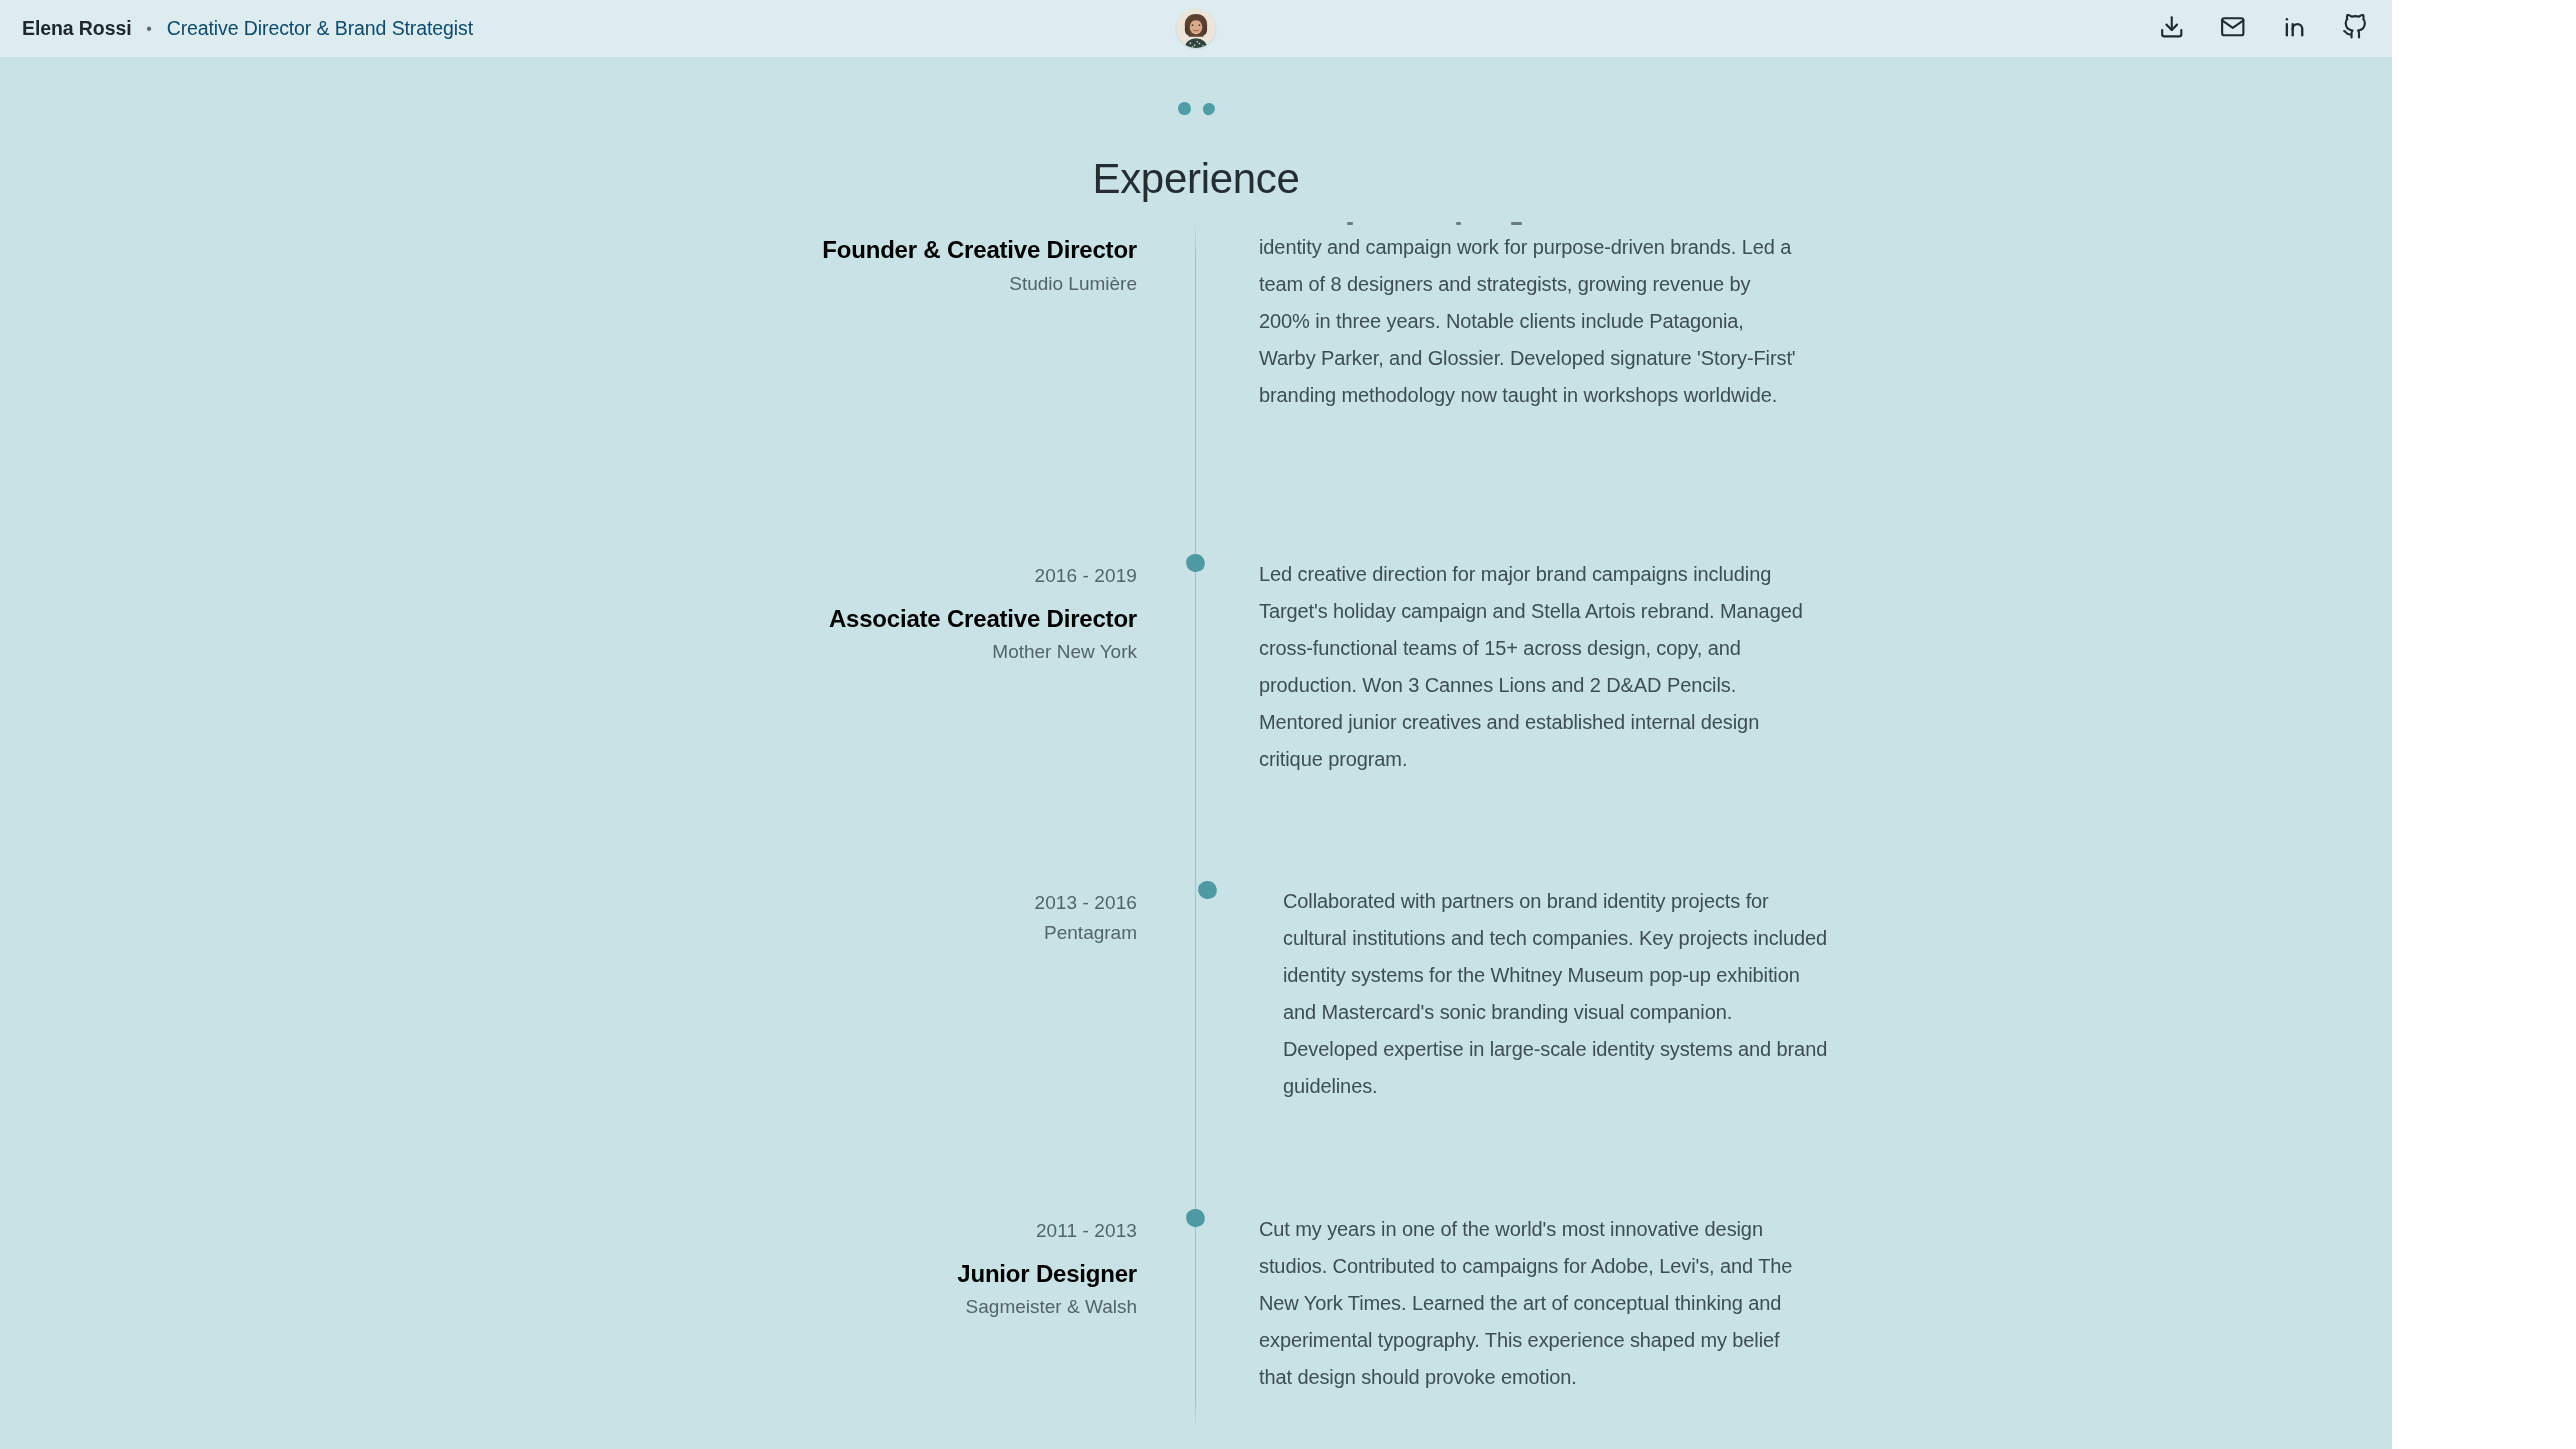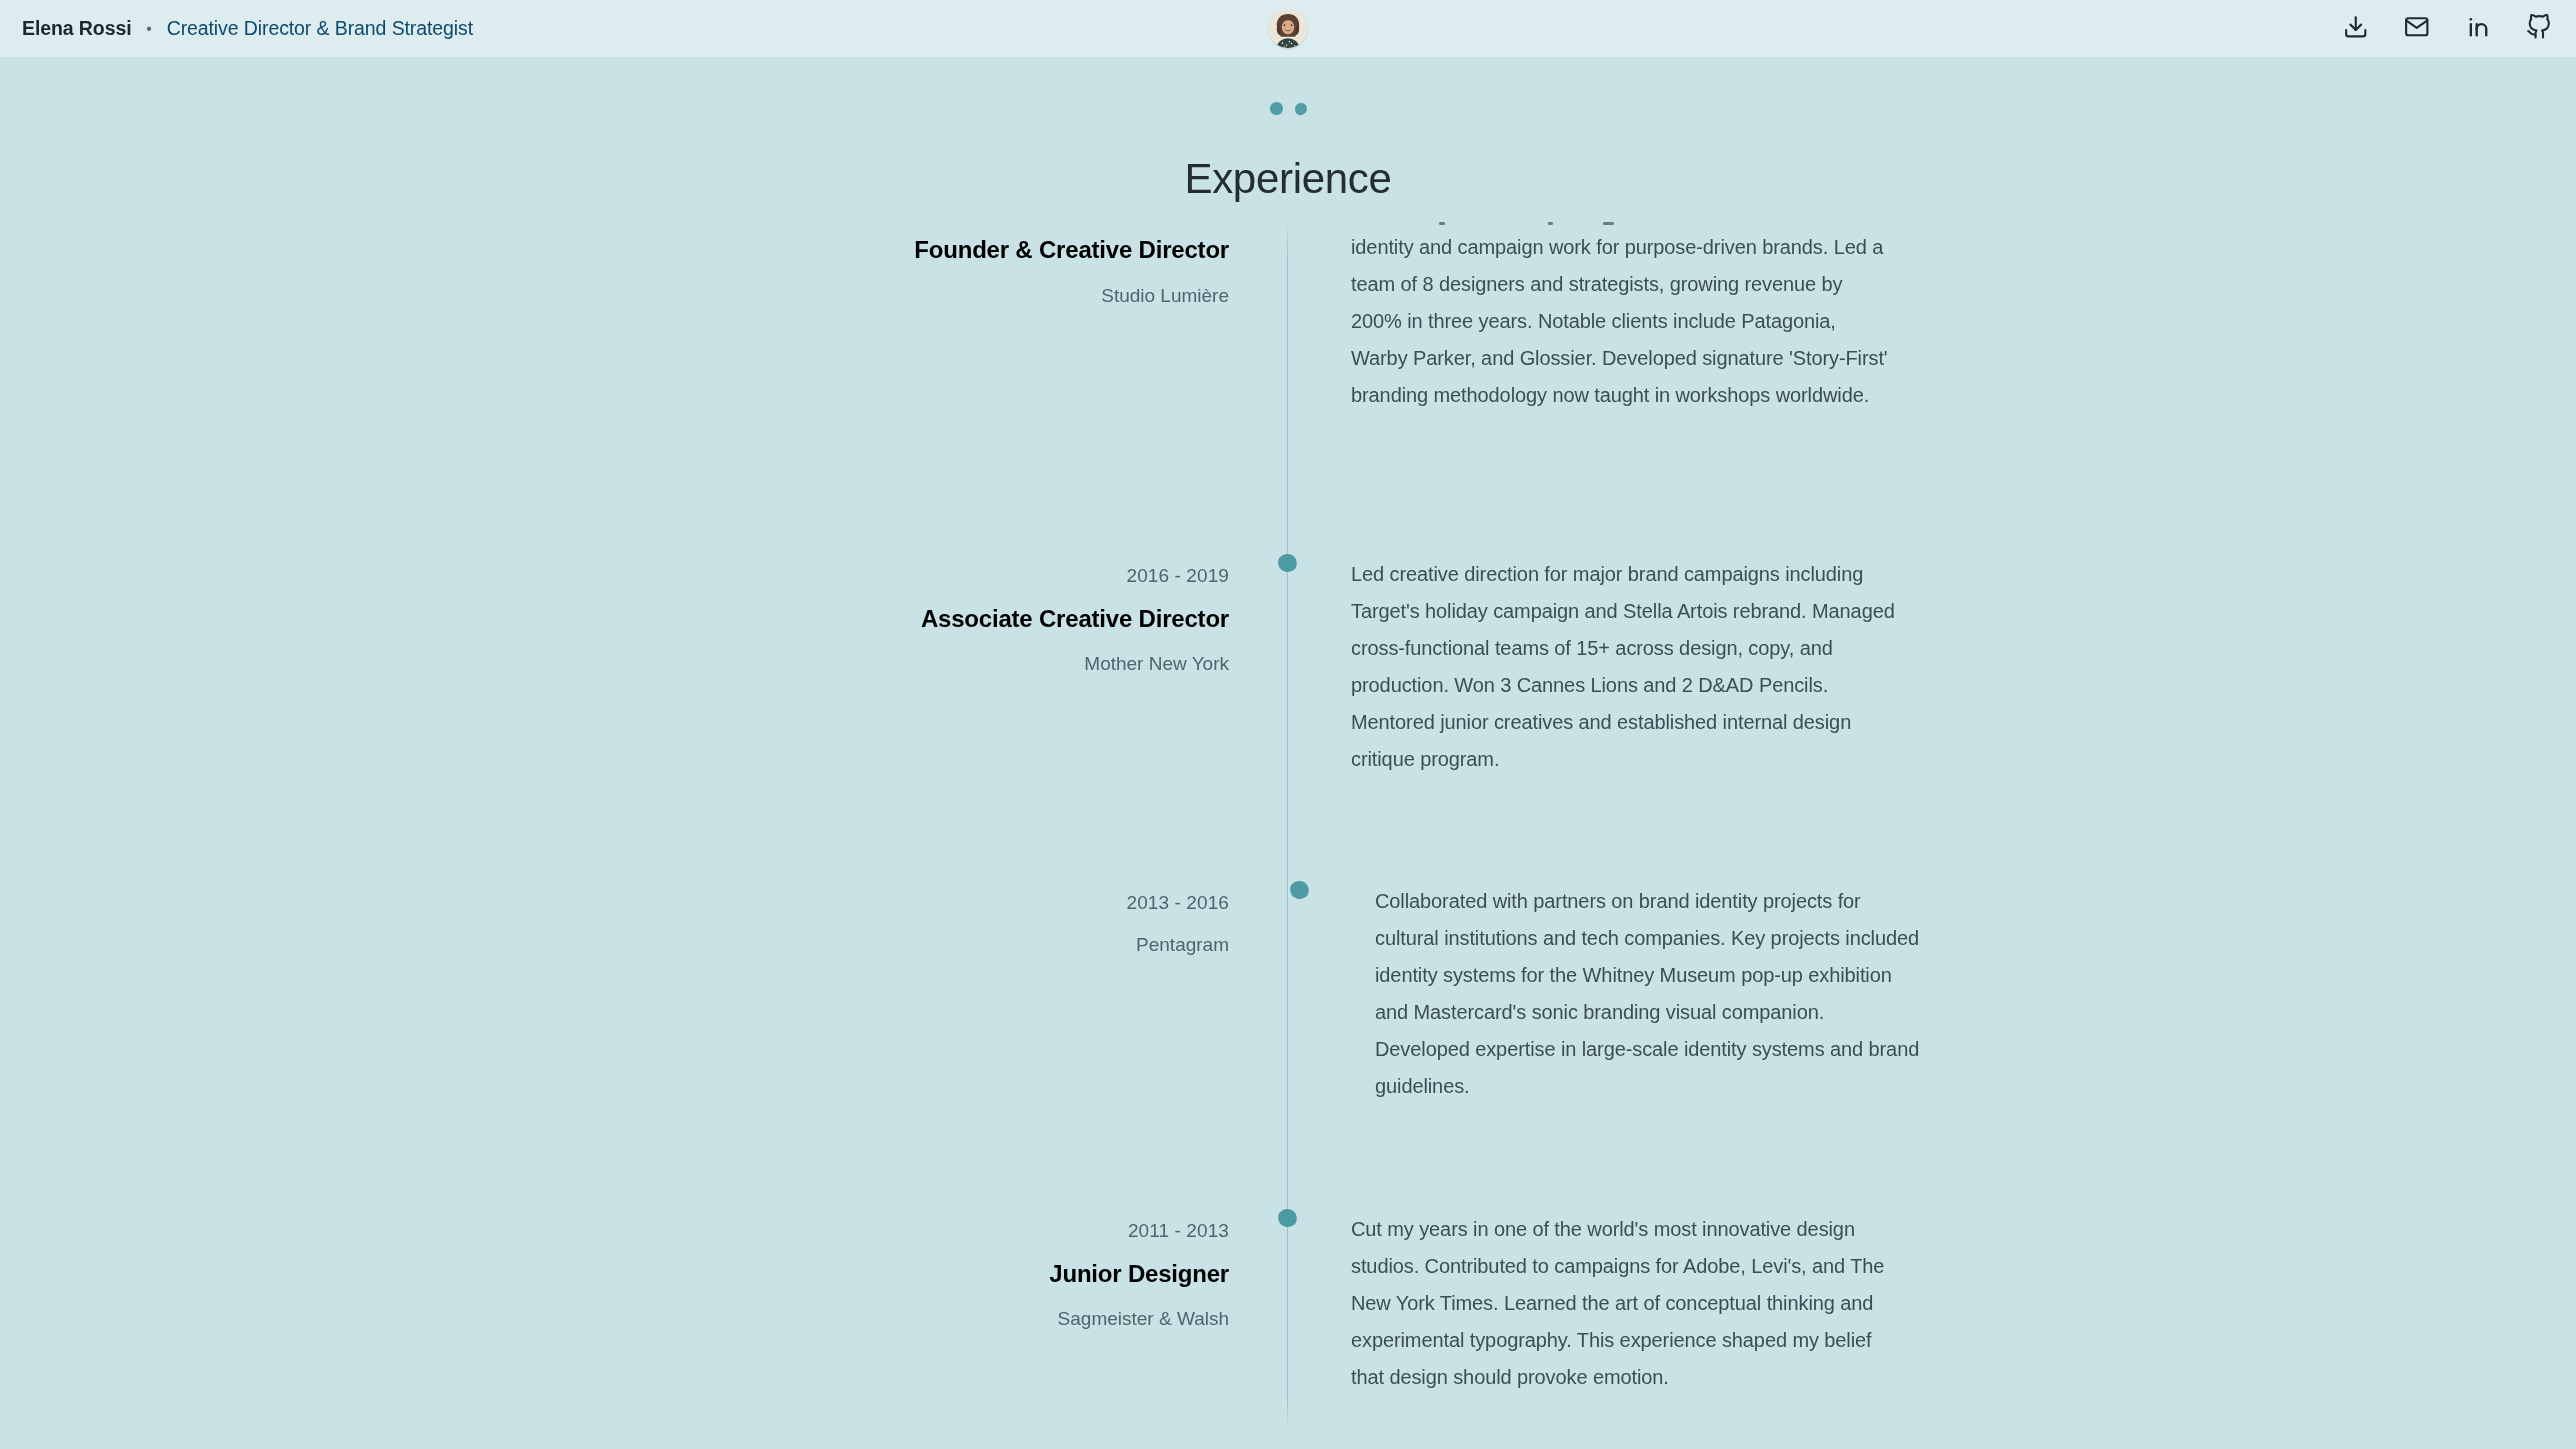--- a/index.html
+++ b/index.html
@@ -1,20 +1,20 @@
 <!DOCTYPE html>
 <html style="font-size:10.7px"><head>
 <meta charset="utf-8">
 <style>
   html, body { margin: 0; padding: 0; }
   body { font-family: "Liberation Sans", sans-serif; }
 
   .screen {
     position: relative;
-    width: 2576px;
+    width: 2392px;
     height: 1449px;
     background: #c9e2e6;
     overflow: hidden;
   }
 
   
   .topbar {
     position: absolute;
     top: 0; left: 0; right: 0;
     height: 57px;
@@ -145,21 +145,21 @@
     font-weight: bold;
     color: #000000;
     letter-spacing: -0.2px;
     margin-top: 17.4px;
   }
   .entry.e1 .entry-title { margin-top: 14px; }
   .entry-company {
     font-size: 19px;
     line-height: 21.5px;
     color: #52636b;
-    margin-top: 20px;
+    margin-top: 8px;
   }
 
   .entry-center { position: relative; }
   .tl-dot {
     position: absolute;
     top: -10.7px;
     left: 50%;
     margin-left: -10px;
     width: 19px; height: 18px;
     background: #4e9aa3;

